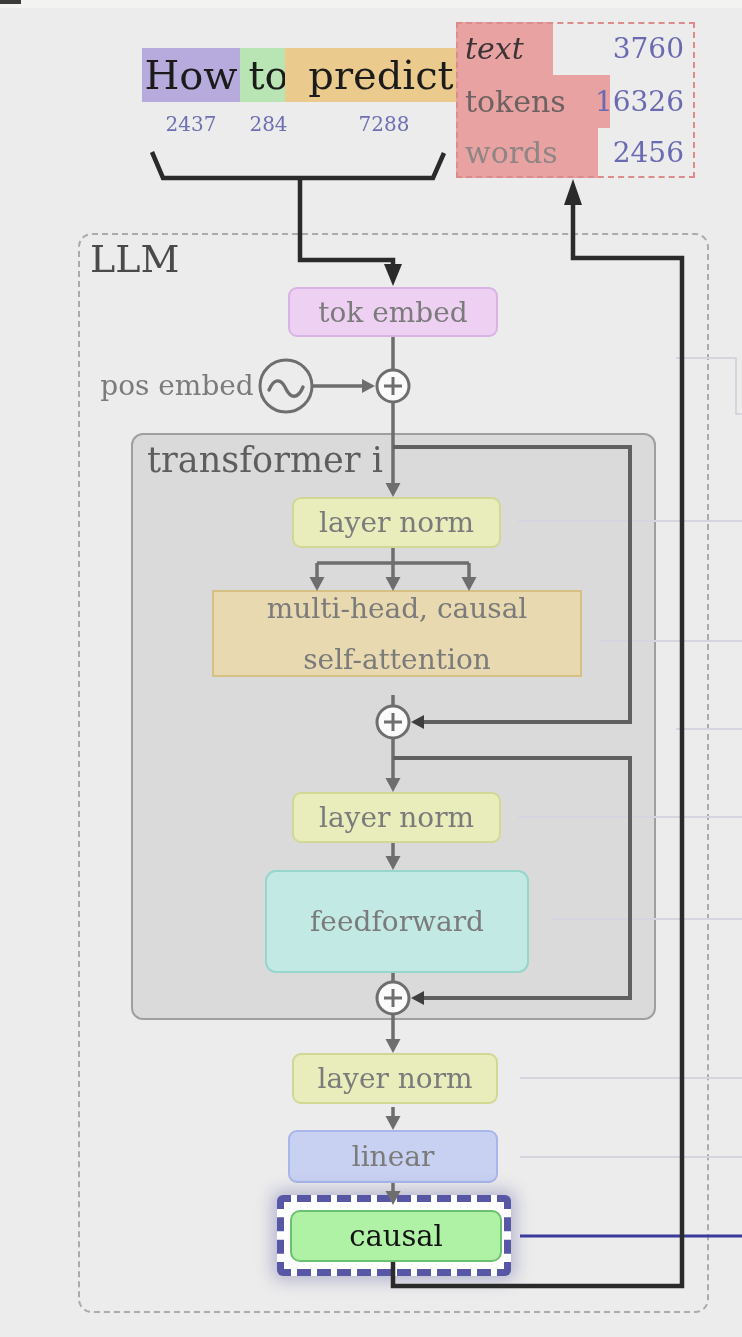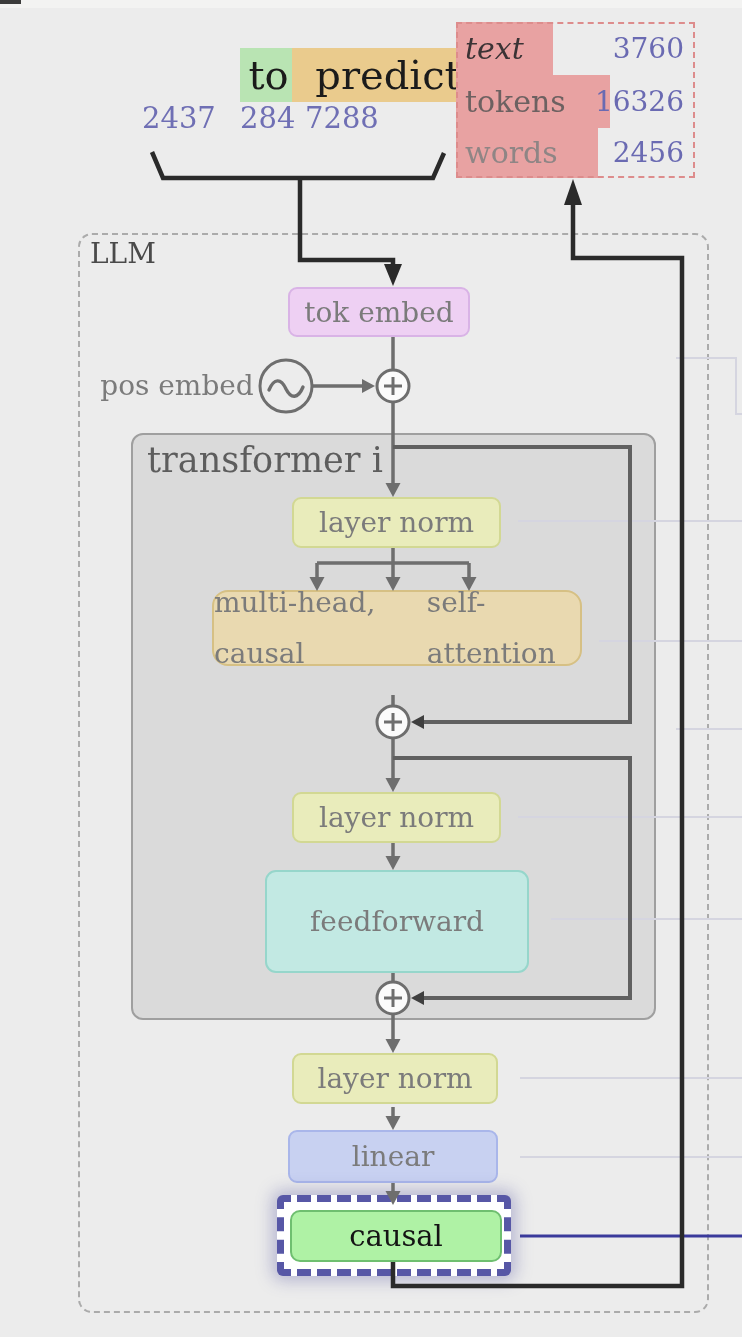--- a/index.html
+++ b/index.html
@@ -10,23 +10,23 @@
   }
   .abs{position:absolute;}
   .top-strip{left:0;top:0;width:742px;height:8px;background:var(--c-top_strip,#f3f3f2);}
   .corner-sliver{left:0;top:0;width:21px;height:4px;background:#3b3b3b;}
 
   
   .tok{top:48px;height:54px;line-height:54px;text-align:center;
        font-size:40px;color:var(--c-token_text,#1b1b1b);}
   .tok-how{left:142px;width:98px;background:var(--c-token_how_bg,#b6abdc);}
   .tok-to{left:240px;width:57px;background:var(--c-token_to_bg,#b9e4b3);}
-  .tok-predict{left:292px;width:192px;background:var(--c-token_predict_bg,#eacb8d);}
-  .tokid{top:103px;height:30px;line-height:30px;text-align:left;
-         font-size:29px;color:var(--c-token_id_text,#6f6fb4);}
+  .tok-predict{left:285px;width:192px;background:var(--c-token_predict_bg,#eacb8d);}
+  .tokid{top:109px;height:30px;line-height:30px;text-align:center;
+         font-size:20px;color:var(--c-token_id_text,#6f6fb4);}
   .tokid-how{left:142px;width:98px;}
   .tokid-to{left:240px;width:57px;}
   .tokid-predict{left:305px;width:158px;}
 
   
   .vocab-fill{background:var(--c-vocab_fill,#e8a2a2);}
   .vf1{left:456px;top:22px;width:97px;height:53px;}
   .vf2{left:456px;top:75px;width:154px;height:53px;}
   .vf3{left:456px;top:128px;width:142px;height:50px;}
   .vocab-border{left:456px;top:22px;width:239px;height:156px;box-sizing:border-box;
@@ -37,60 +37,61 @@
   .vw3{top:128px;height:50px;line-height:50px;color:var(--c-vocab_word_text_3,#8f8585);}
   .vcount{left:566px;width:118px;text-align:right;font-size:28px;
           color:var(--c-vocab_count_text,#6a6ab2);}
   .vc1{top:22px;height:53px;line-height:53px;}
   .vc2{top:75px;height:53px;line-height:53px;}
   .vc3{top:128px;height:50px;line-height:50px;}
 
   
   .llm-box{left:78px;top:233px;width:631px;height:1080px;box-sizing:border-box;
            border:2px dashed var(--c-llm_border,#ababab);border-radius:14px;}
-  .llm-label{left:90px;top:237px;font-size:28px;color:var(--c-llm_label_text,#4a4a4a);}
+  .llm-label{left:90px;top:237px;font-size:38px;color:var(--c-llm_label_text,#4a4a4a);}
   .transformer-box{left:131px;top:433px;width:525px;height:587px;box-sizing:border-box;
            background:var(--c-transformer_bg,#dadada);
            border:2px solid var(--c-transformer_border,#9f9f9f);border-radius:12px;}
   .transformer-label{left:147px;top:440px;font-size:35px;color:var(--c-transformer_label_text,#5d5d5d);}
   .pos-embed-label{left:98px;top:369px;width:158px;height:34px;line-height:34px;text-align:center;
            font-size:28px;color:var(--c-box_label_text,#7b7b7b);}
 
   
   .node{position:absolute;box-sizing:border-box;display:flex;align-items:center;justify-content:center;
         font-size:28px;color:var(--c-box_label_text,#7b7b7b);border-radius:9px;}
   .node .ln2x{line-height:51px;}
-  .tok-embed{left:288px;top:287px;width:182px;height:50px;
+  .tok-embed{left:288px;top:287px;width:210px;height:50px;
         background:var(--c-tok_embed_bg,#eed0f3);border:2px solid var(--c-tok_embed_border,#d9b3e6);}
   .lnorm{background:var(--c-layer_norm_bg,#e9ecbb);border:2px solid var(--c-layer_norm_border,#d2d893);}
   .lnorm1{left:292px;top:497px;width:209px;height:51px;}
   .lnorm2{left:292px;top:792px;width:209px;height:51px;}
   .lnorm3{left:292px;top:1053px;width:206px;height:51px;}
-  .attn{left:212px;top:590px;width:370px;height:76px;flex-direction:row;
-        background:var(--c-attention_bg,#e9d9b0);border:2px solid var(--c-attention_border,#d6c084);border-radius:16px;}
+  .attn{left:212px;top:590px;width:370px;height:87px;flex-direction:column;
+        background:var(--c-attention_bg,#e9d9b0);border:2px solid var(--c-attention_border,#d6c084);border-radius:0;}
   .ff{left:265px;top:870px;width:264px;height:103px;flex-direction:row;
         background:var(--c-feed_forward_bg,#c2e9e3);border:2px solid var(--c-feed_forward_border,#96d6cb);border-radius:11px;}
   .linear{left:288px;top:1130px;width:210px;height:53px;
         background:var(--c-linear_bg,#c8d1f1);border:2px solid var(--c-linear_border,#a9b6ea);}
   .softmax-sel{left:277px;top:1195px;width:234px;height:81px;box-sizing:border-box;background:#ffffff;
         border:7px dashed var(--c-highlight_border,#5757a6);border-radius:6px;
         box-shadow:0 0 16px 5px rgba(85,85,160,0.35);}
   .softmax{left:290px;top:1210px;width:212px;height:52px;font-size:29px;
         color:var(--c-softmax_text,#141414);
         background:var(--c-softmax_bg,#aff2a5);border:2px solid var(--c-softmax_border,#6fbf70);border-radius:10px;}
   .overlay{left:0;top:0;width:742px;height:1337px;pointer-events:none;}
 </style>
 </head>
 <body>
 
 <div class="canvas">
 
   <div class="abs top-strip"></div>
   <div class="abs corner-sliver"></div>
 
+  <div class="abs tok tok-how">How</div>
   <div class="abs tok tok-to">to</div>
   <div class="abs tok tok-predict">predict</div>
   <div class="abs tokid tokid-how">2437</div>
   <div class="abs tokid tokid-to">284</div>
   <div class="abs tokid tokid-predict">7288</div>
 
   <div class="abs vocab-fill vf1"></div>
   <div class="abs vocab-fill vf2"></div>
   <div class="abs vocab-fill vf3"></div>
   <div class="abs vocab-border"></div>

